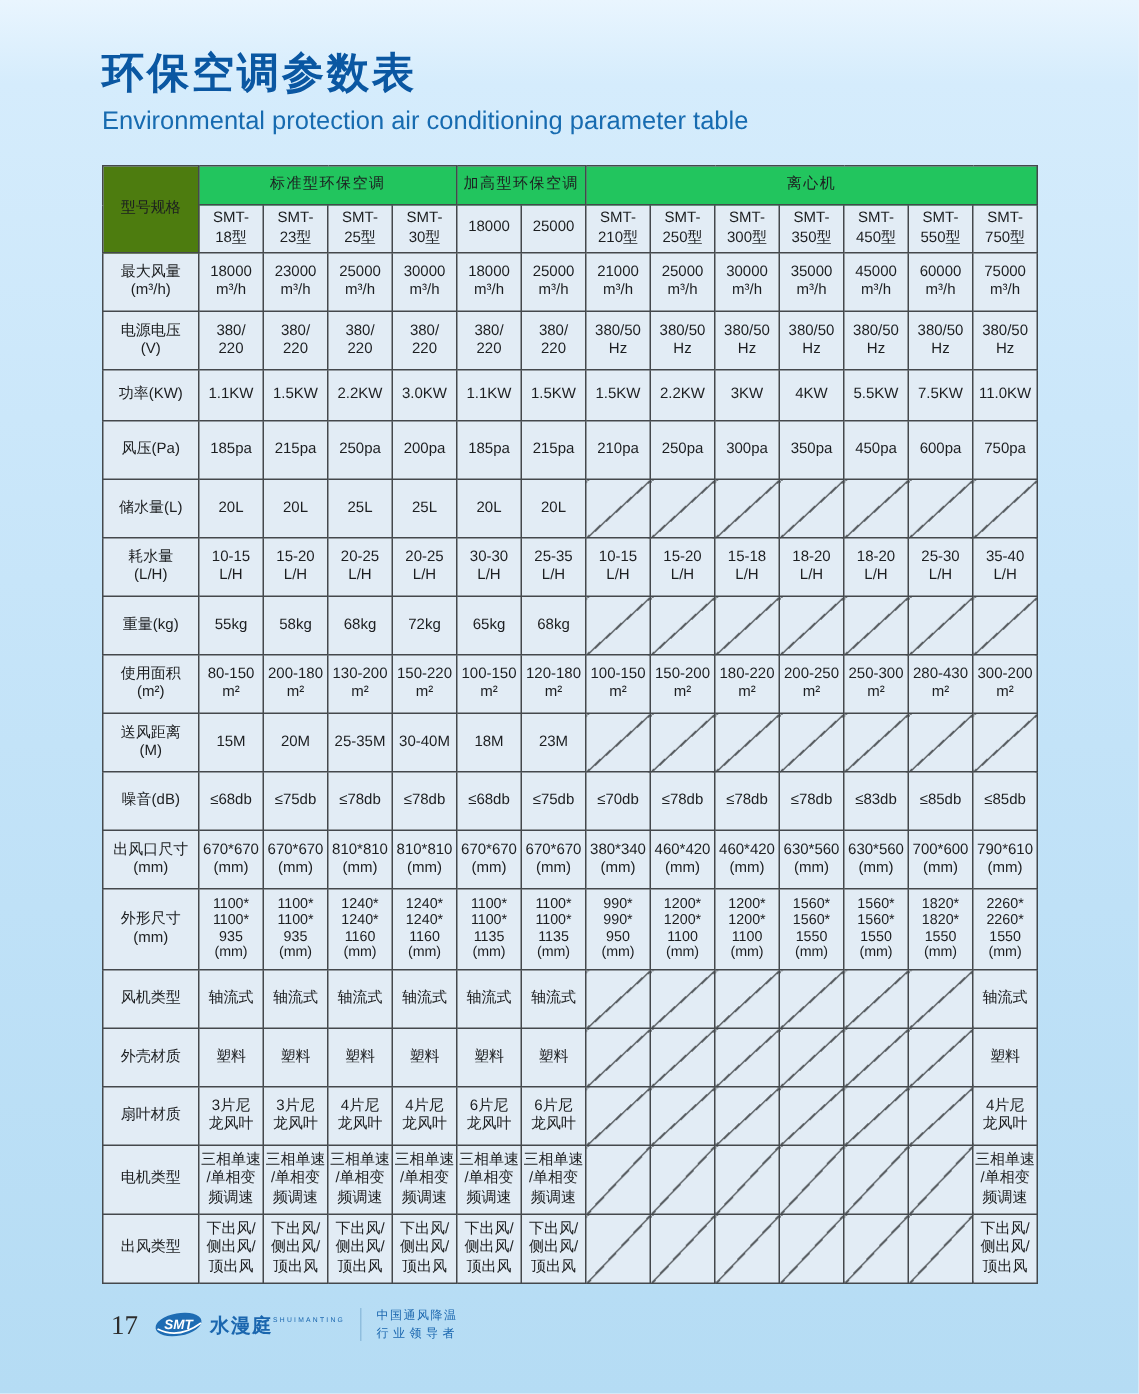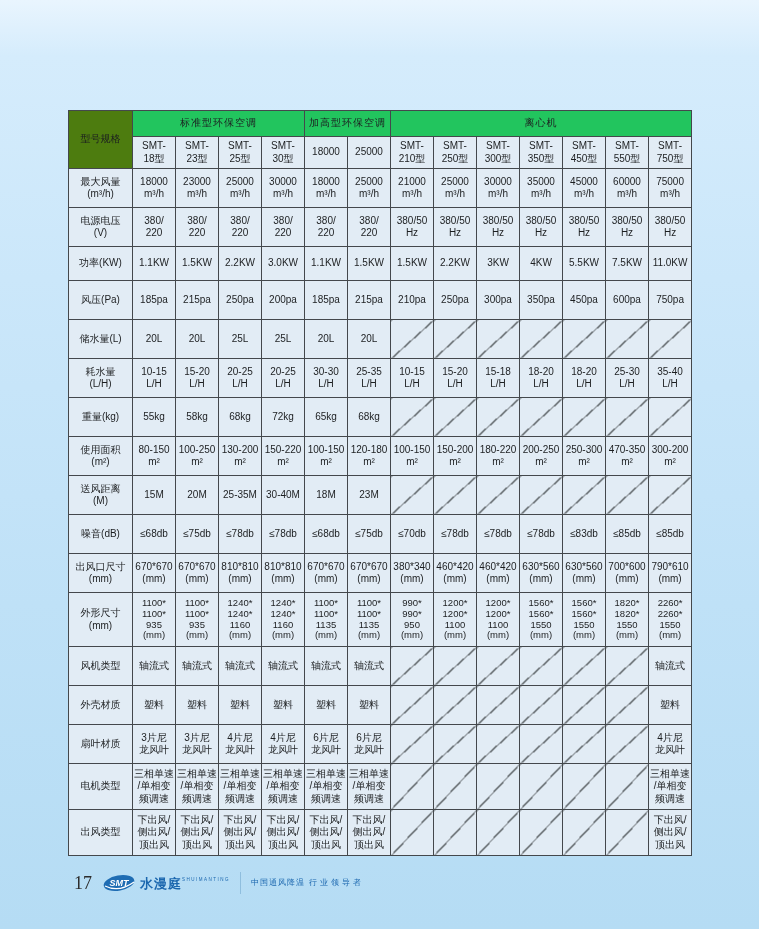--- a/index.html
+++ b/index.html
@@ -48,29 +48,33 @@
       #555a5e calc(50% + 0.6px), transparent calc(50% + 0.6px));
   }
 
   .footer{ position:absolute; left:74px; top:872px; display:flex; align-items:center; gap:10px; }
   .page-num{ font-family:"Liberation Serif", serif; font-size:18px; color:#2c2c2c; }
   .logo{ display:flex; align-items:center; gap:4px; }
   .brand-block{ display:flex; flex-direction:row; line-height:1; }
   .brand-zh{ font-size:13px; font-weight:bold; color:#1a66ae; letter-spacing:1px; }
   .brand-en{ font-size:4.5px; color:#1a66ae; letter-spacing:1.5px; margin-top:1px; }
   .divider{ width:1px; height:22px; background:#8fbede; margin:0 6px; }
-  .tagline{ display:flex; flex-direction:row; gap:4px; line-height:1; }
+  .tagline{ display:flex; flex-direction:column; gap:4px; line-height:1; }
   .tagline-1{ font-size:8px; color:#1a66ae; letter-spacing:1px; }
   .tagline-2{ font-size:8px; color:#1a66ae; letter-spacing:3px; }
 </style>
 </head>
 <body>
 
 <div class="page">
 
+  <div class="titles">
+    <div class="title-zh">环保空调参数表</div>
+    <div class="title-en">Environmental protection air conditioning parameter table</div>
+  </div>
 
   <table class="spec">
     <colgroup>
         <col class="label-col">
         <col class="data-col">
         <col class="data-col">
         <col class="data-col">
         <col class="data-col">
         <col class="data-col">
         <col class="data-col">
@@ -269,41 +273,41 @@
           <td class="na"></td>
           <td class="na"></td>
           <td class="na"></td>
           <td class="na"></td>
         </tr>
         <tr>
           <th class="row-label">使用面积
 (m²)</th>
           <td>80-150
 m²</td>
-          <td>100-250
+          <td>200-180
 m²</td>
           <td>130-200
 m²</td>
           <td>150-220
 m²</td>
           <td>100-150
 m²</td>
           <td>120-180
 m²</td>
           <td>100-150
 m²</td>
           <td>150-200
 m²</td>
           <td>180-220
 m²</td>
           <td>200-250
 m²</td>
           <td>250-300
 m²</td>
-          <td>470-350
+          <td>280-430
 m²</td>
           <td>300-200
 m²</td>
         </tr>
         <tr>
           <th class="row-label">送风距离
 (M)</th>
           <td>15M</td>
           <td>20M</td>
           <td>25-35M</td>

